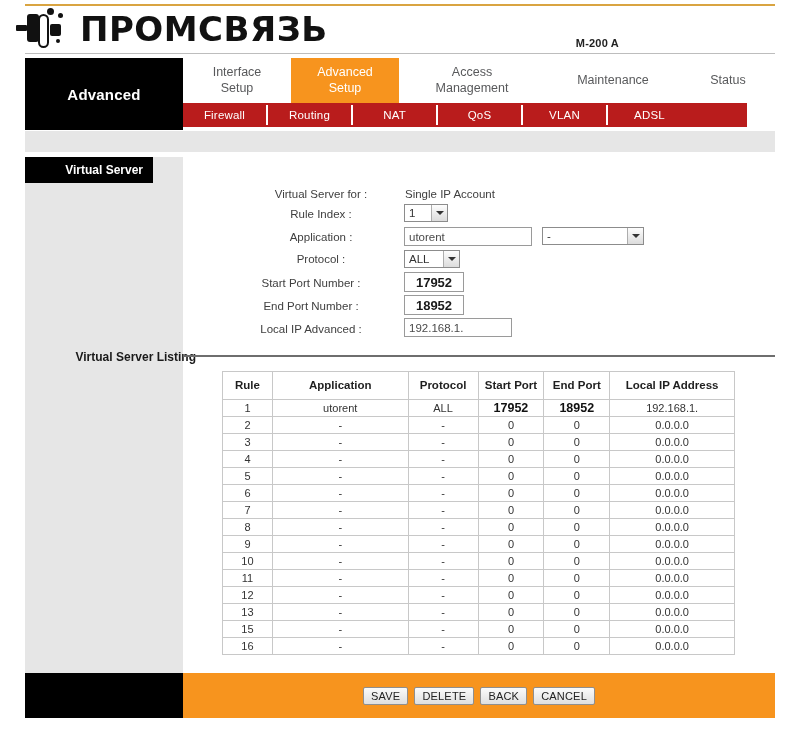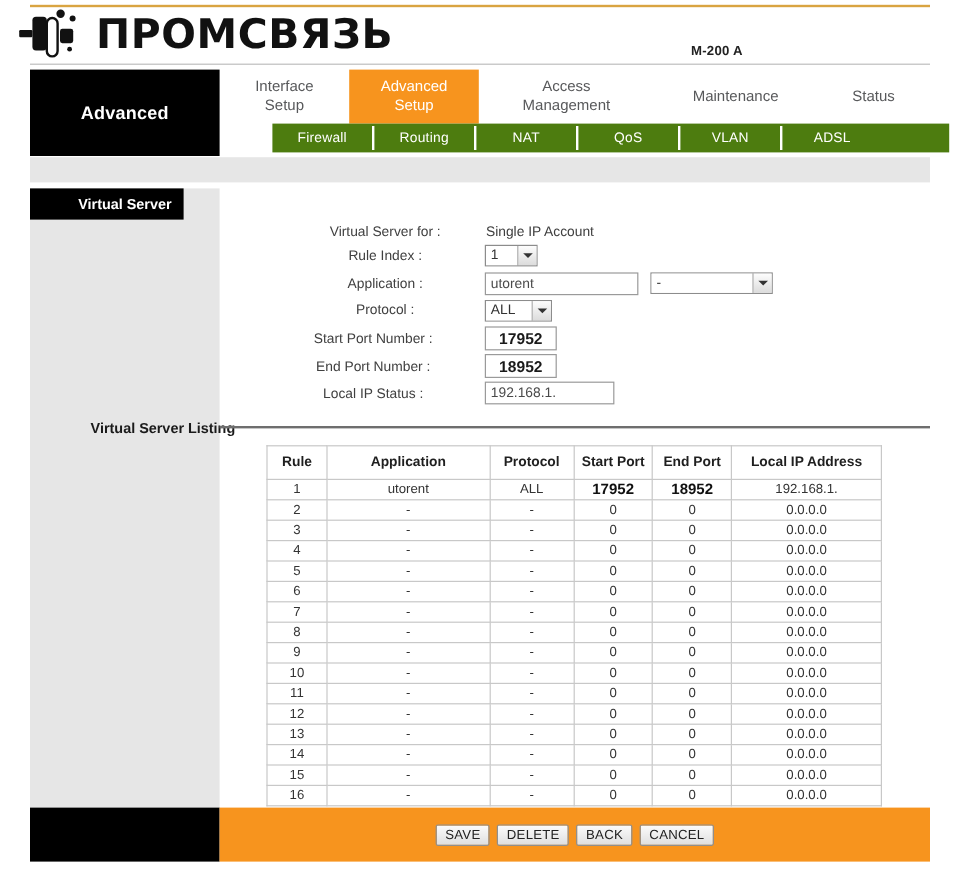--- a/index.html
+++ b/index.html
@@ -107,22 +107,21 @@
     background: #f7941e;
     color: #ffffff;
     height: 45px;
   }
 
   
   .subrow {
     position: absolute;
     left: 183px; top: 103px;
     width: 564px; height: 24px;
-    background: #4d7c0f;
-    margin-left: 44px;
+    background: #b91c1c;
   }
   .subtab {
     position: absolute;
     top: 0; height: 24px;
     display: flex;
     align-items: center;
     justify-content: center;
     font-size: 11.5px;
     color: #ffffff;
     letter-spacing: 0.2px;
@@ -426,21 +425,21 @@
       <span class="val">ALL</span>
       <span class="arrow"></span>
     </div>
 
     <div class="flabel" style="left:42px;  top:120px; width:172px;">Start Port Number :</div>
     <div class="wintext bold" style="left:221px; top:115px; width:60px;">17952</div>
 
     <div class="flabel" style="left:42px;  top:143px; width:172px;">End Port Number :</div>
     <div class="wintext bold" style="left:221px; top:138px; width:60px;">18952</div>
 
-    <div class="flabel" style="left:42px;  top:166px; width:172px;">Local IP Status :</div>
+    <div class="flabel" style="left:42px;  top:166px; width:172px;">Local IP Advanced :</div>
     <div class="wintext" style="left:221px; top:161px; width:108px;">192.168.1.</div>
   </div>
 
   <div class="content-divider"></div>
 
   <table class="listing">
     <thead>
       <tr>
         <th class="col-rule">Rule</th>
         <th class="col-app">Application</th>
@@ -549,28 +548,20 @@
         </tr>
         <tr>
           <td class="col-rule">13</td>
           <td class="col-app">-</td>
           <td class="col-proto">-</td>
           <td class="col-sp">0</td>
           <td class="col-ep">0</td>
           <td class="col-ip">0.0.0.0</td>
         </tr>
         <tr>
-          <td class="col-rule">14</td>
-          <td class="col-app">-</td>
-          <td class="col-proto">-</td>
-          <td class="col-sp">0</td>
-          <td class="col-ep">0</td>
-          <td class="col-ip">0.0.0.0</td>
-        </tr>
-        <tr>
           <td class="col-rule">15</td>
           <td class="col-app">-</td>
           <td class="col-proto">-</td>
           <td class="col-sp">0</td>
           <td class="col-ep">0</td>
           <td class="col-ip">0.0.0.0</td>
         </tr>
         <tr>
           <td class="col-rule">16</td>
           <td class="col-app">-</td>

